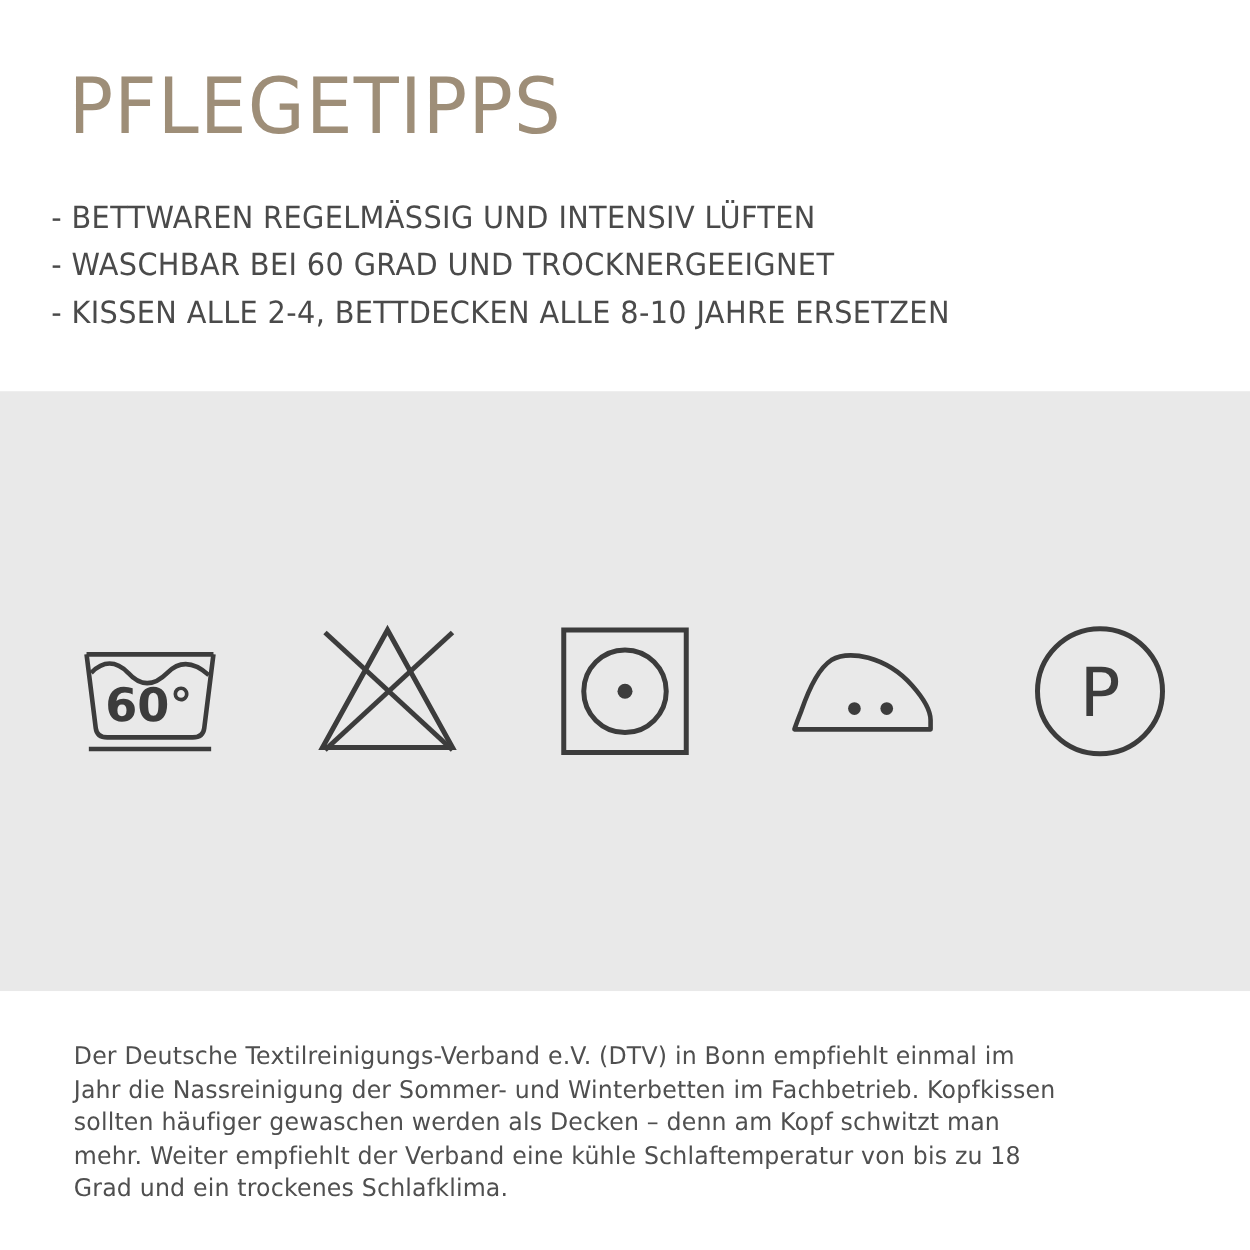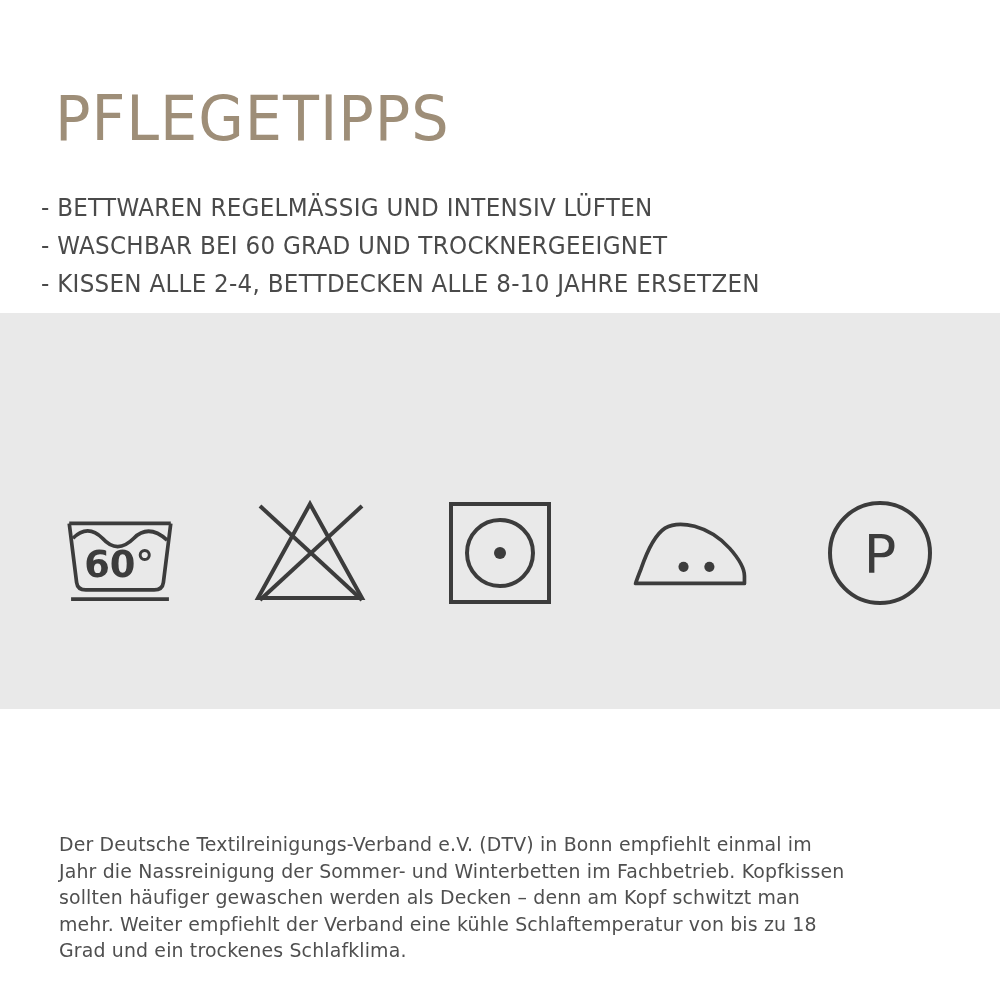--- a/index.html
+++ b/index.html
@@ -21,21 +21,20 @@
   }
 
   
   .top-section {
     position: absolute;
     left: 0;
     top: 0;
     width: 1000px;
     height: 313px;
     background: #ffffff;
-    margin-top: 34px;
   }
   .title {
     position: absolute;
     left: 55px;
     top: 48px;
     font-size: 62px;
     letter-spacing: 1px;
     font-weight: 400;
     color: #9e8e78;
     font-family: "DejaVu Sans", sans-serif;
@@ -59,21 +58,21 @@
     transform: scaleX(0.94);
     transform-origin: left center;
   }
 
   
   .symbol-band {
     position: absolute;
     left: 0;
     top: 313px;
     width: 1000px;
-    height: 396px;
+    height: 480px;
     background: #e9e9e9;
   }
   .symbols {
     position: absolute;
     left: 0;
     top: 0;
     width: 1000px;
     height: 480px;
     display: flex;
     align-items: center;

